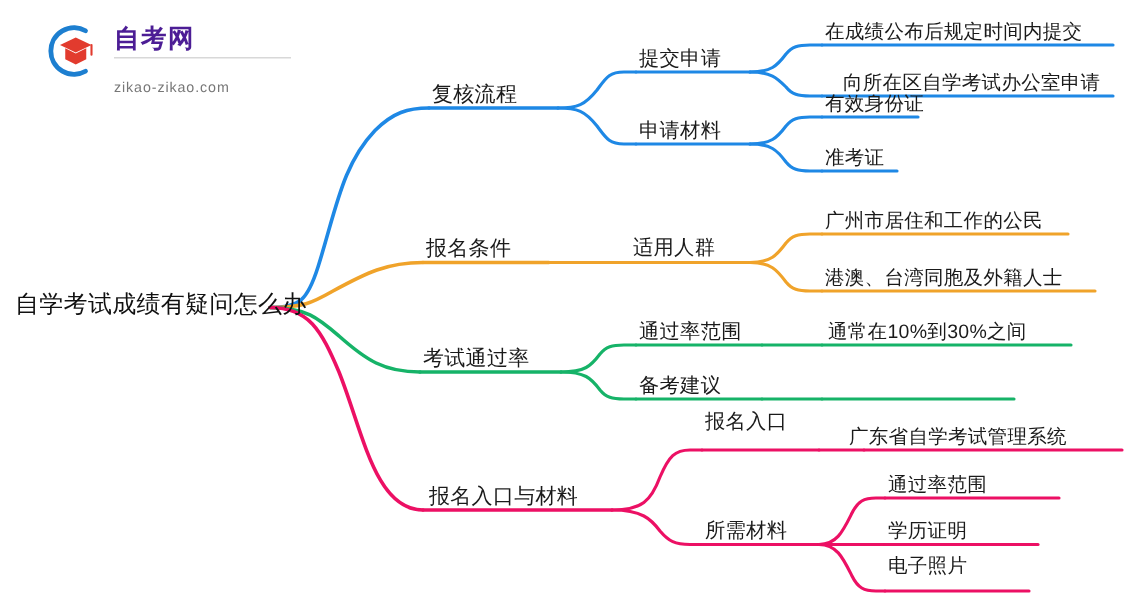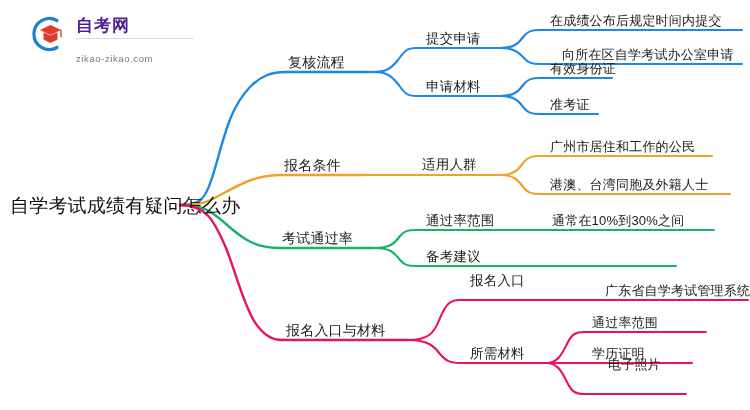--- a/index.html
+++ b/index.html
@@ -27,21 +27,21 @@
   }
   .node {
     position: absolute;
     white-space: nowrap;
     color: #1a1a1a;
     font-size: 14px;
     line-height: 1;
     letter-spacing: 0.2px;
   }
   .node.root {
-    font-size: 19px;
+    font-size: 16px;
     color: #111111;
   }
   .node.lvl1 { font-size: 14px; }
   .node.lvl2 { font-size: 13.5px; }
   .node.leaf { font-size: 13px; }
 
   
   #logo {
     position: absolute;
     left: 28px;
@@ -200,21 +200,21 @@
 
   <div class="node leaf" style="left:552px; top:214px;">通常在10%到30%之间</div>
 
 
   <div class="node lvl1" style="left:286px; top:323px;">报名入口与材料</div>
 
   <div class="node lvl2" style="left:470px; top:274px;">报名入口</div>
 
   <div class="node lvl2" style="left:470px; top:347px;">所需材料</div>
 
-  <div class="node leaf" style="left:605px; top:284px;text-align:center;">广东省自学考试管理系统</div>
+  <div class="node leaf" style="left:566px; top:284px;text-align:center;">广东省自学考试管理系统</div>
 
   <div class="node leaf" style="left:592px; top:316px;">通过率范围</div>
 
   <div class="node leaf" style="left:592px; top:347px;">学历证明</div>
 
-  <div class="node leaf" style="left:592px; top:358px;margin-left:16px;">电子照片</div>
+  <div class="node leaf" style="left:592px; top:370px;">电子照片</div>
 
 </div>
 
 </body></html>

